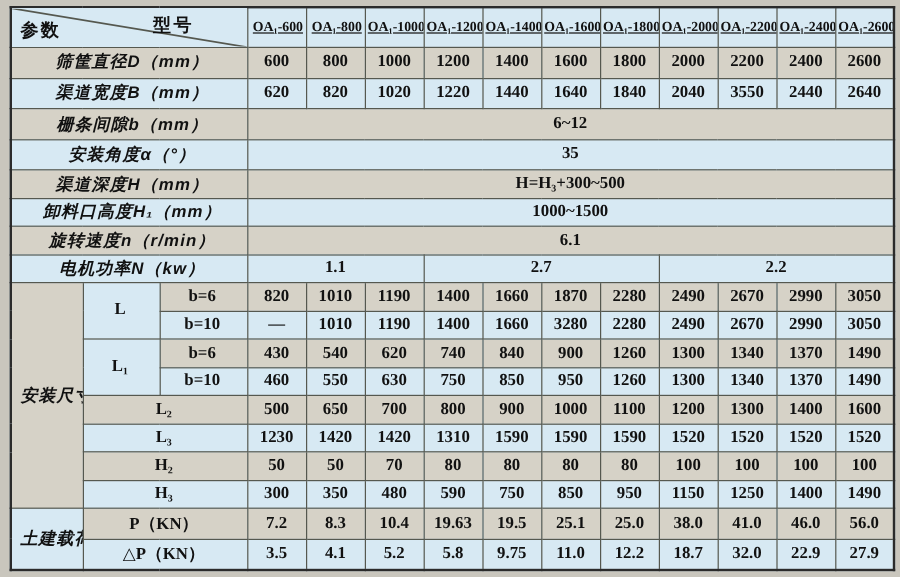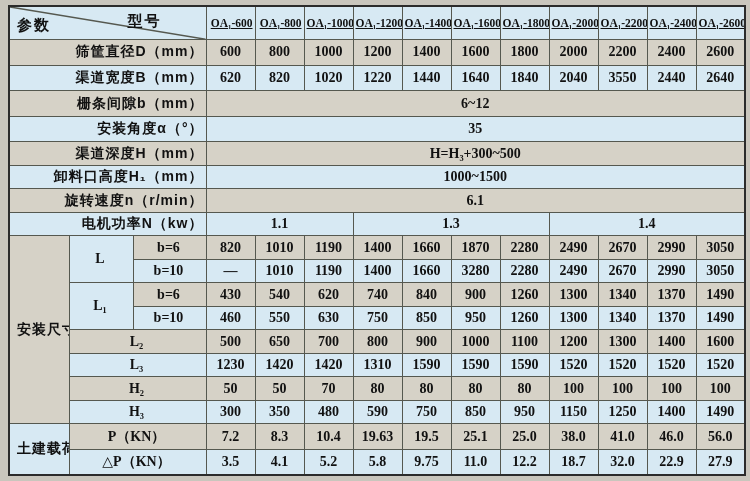--- a/index.html
+++ b/index.html
@@ -25,25 +25,26 @@
     text-align:center;
     overflow:hidden;
     white-space:nowrap;
   }
   tr{height:23px;}
   tr.h-header{height:33px;text-decoration:underline;}
   tr.h-tall{height:25px;}
   .gray{background:#d6d2c7;}
   .blue{background:#d7e9f3;}
   .label{
-    text-align:right;
+    text-align:center;
     padding-left:7px;
     font-weight:bold;
     font-size:14px;
     letter-spacing:1px;
+    font-style:italic;
   }
   .center-label{
     font-weight:bold;
     font-size:14px;
     text-align:center;
     padding-left:0;
   }
   .num, td.num{
     font-family:"Liberation Serif","DejaVu Serif",serif;
     font-weight:bold;
@@ -165,22 +166,22 @@
     </tr>
 
     <tr>
       <td colspan="3" class="label gray">旋转速度n（r/min）</td>
       <td colspan="11" class="num gray">6.1</td>
     </tr>
 
     <tr>
       <td colspan="3" class="label blue">电机功率N（kw）</td>
       <td colspan="3" class="num blue">1.1</td>
-      <td colspan="4" class="num blue">1.3</td>
-      <td colspan="4" class="num blue">1.4</td>
+      <td colspan="4" class="num blue">2.7</td>
+      <td colspan="4" class="num blue">2.2</td>
     </tr>
 
     <tr>
       <td rowspan="8" class="label gray">安装尺寸</td>
       <td rowspan="2" class="center-label blue num">L</td>
       <td class="center-label gray num">b=6</td>
     <td class="num gray">820</td>
           <td class="num gray">1010</td>
           <td class="num gray">1190</td>
           <td class="num gray">1400</td>

